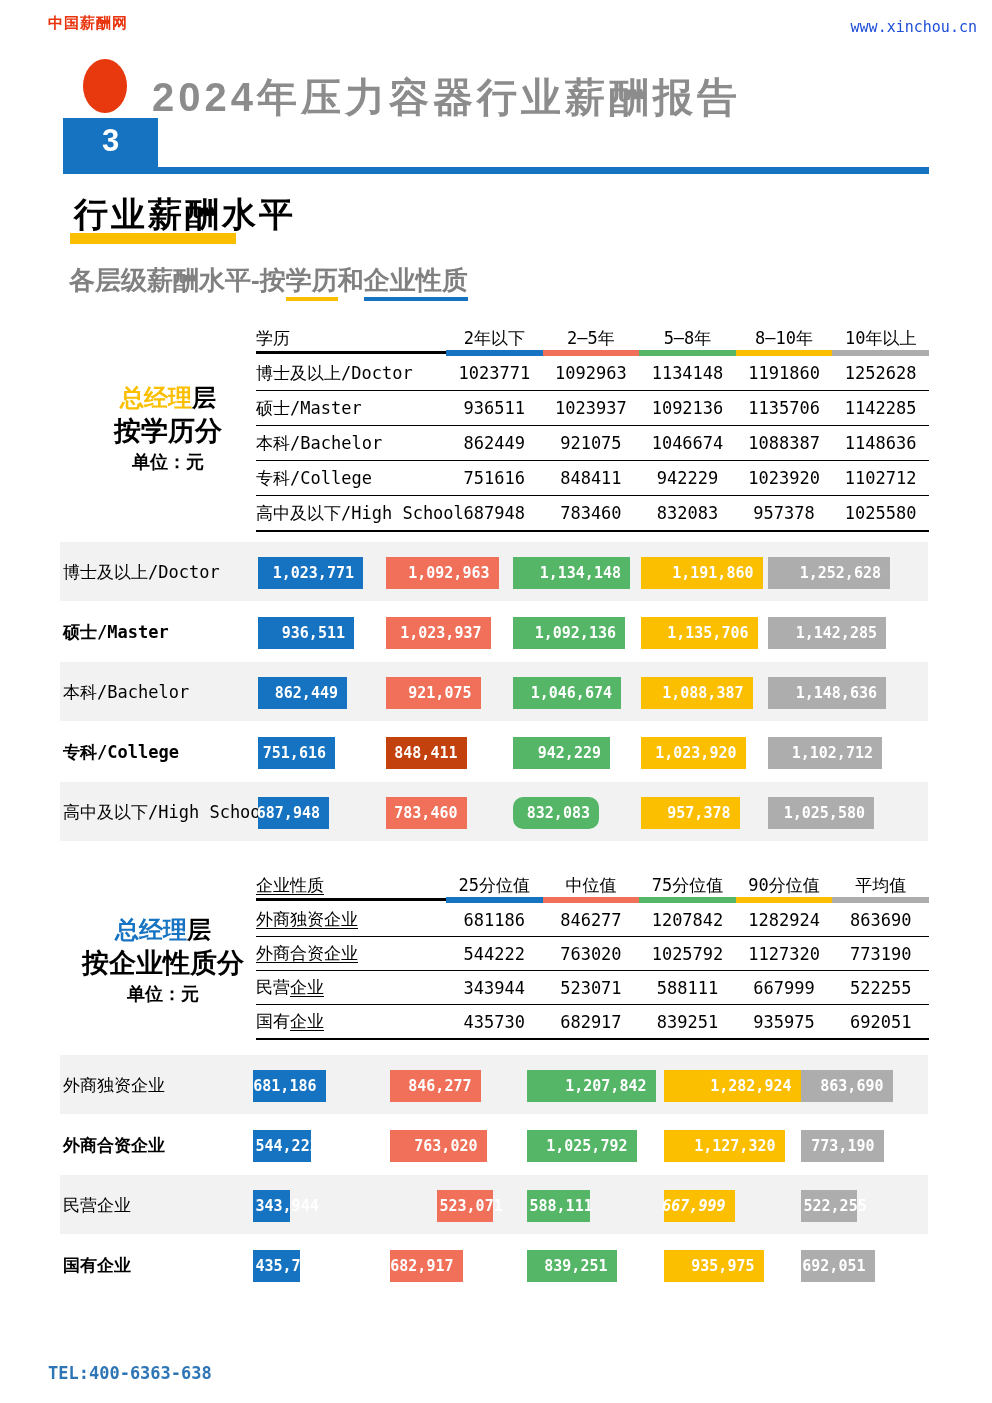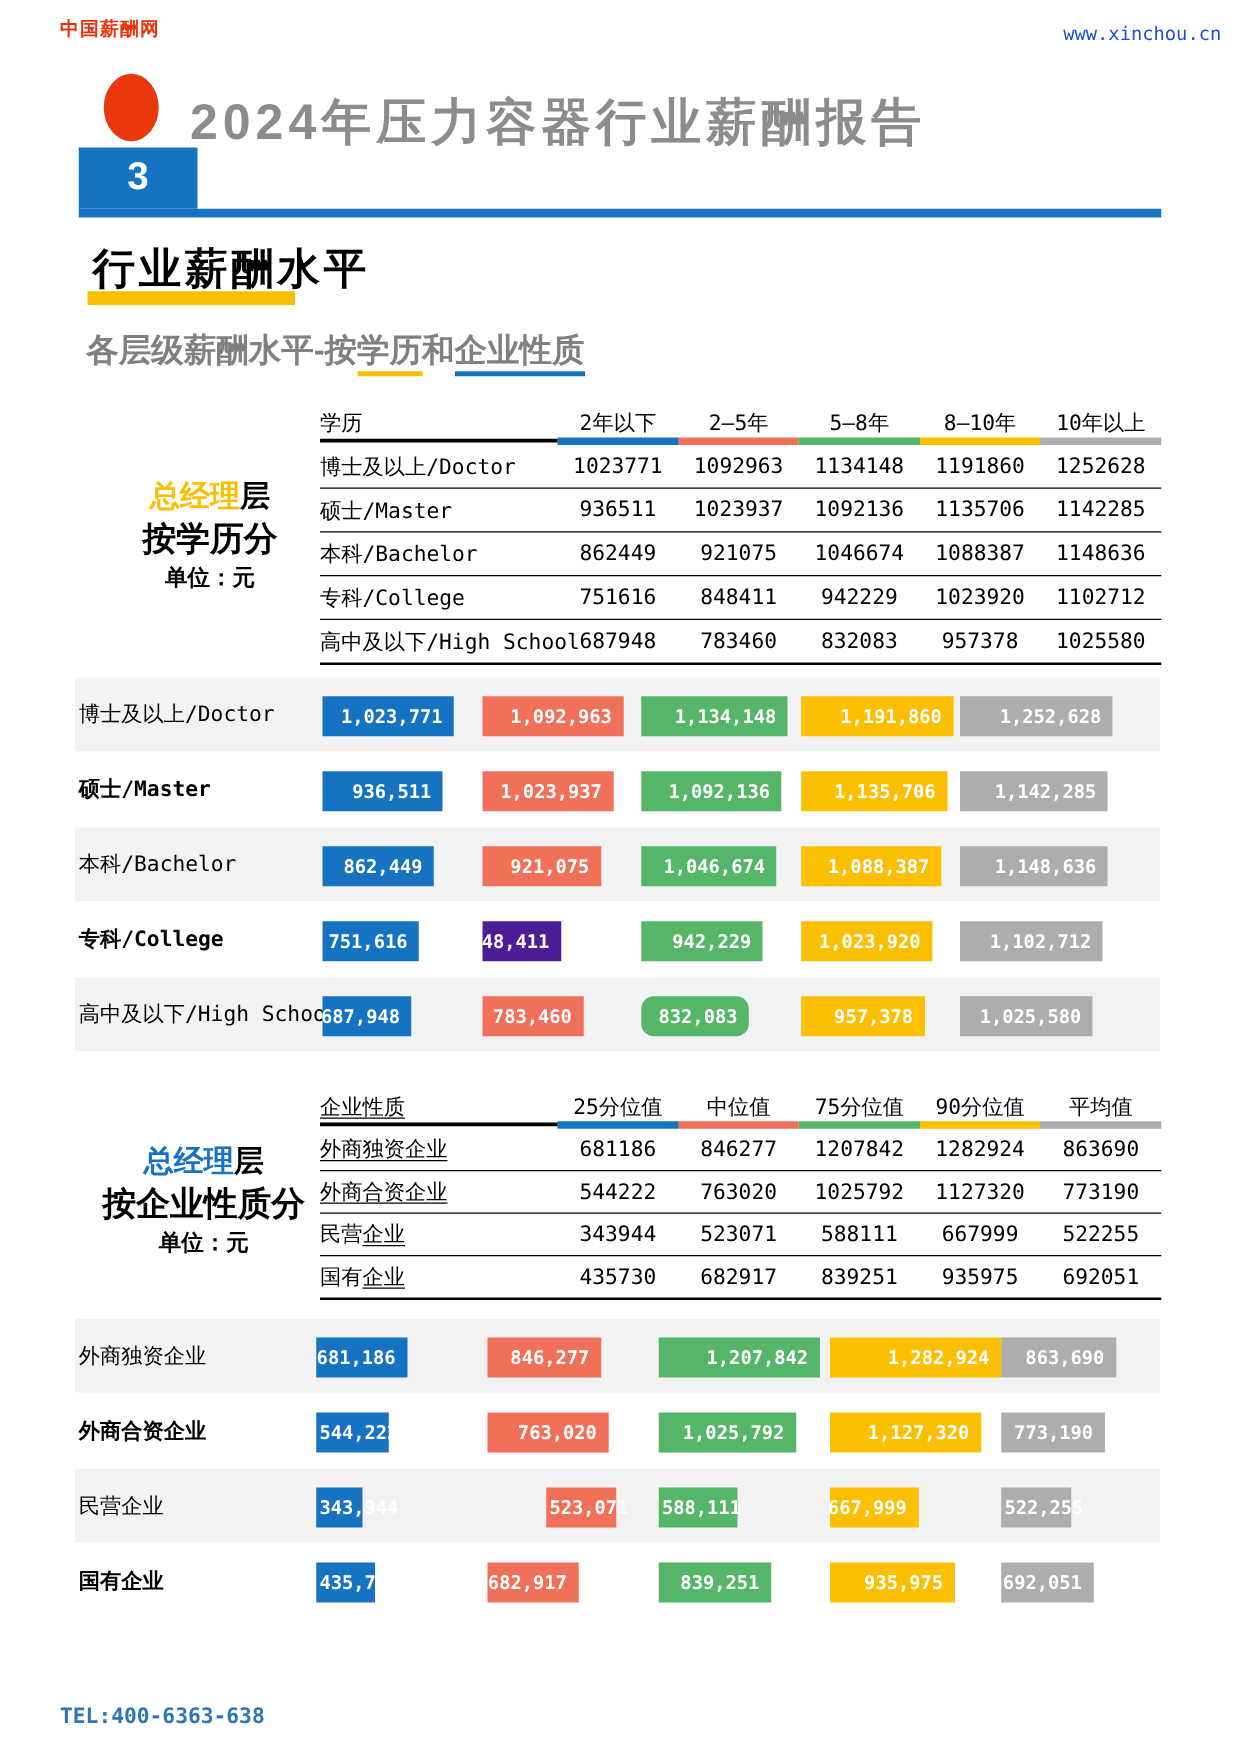--- a/index.html
+++ b/index.html
@@ -200,21 +200,21 @@
         </div>
         <div class="bar" style="left: 768px; width: 118px; background: rgb(173, 173, 173);">
           <span class="fit">1,148,636</span>
         </div>
       </div>
       <div class="crow" style="top: 180px;">
         <div class="clabel b">专科/College</div>
         <div class="bar" style="left: 258px; width: 77px; background: rgb(22, 115, 193);">
           <span class="fit">751,616</span>
         </div>
-        <div class="bar" style="left: 385.5px; width: 63px; background: #4c1d95;">
+        <div class="bar" style="left: 385.5px; width: 81px; background: #c2410c;">
           <span class="fit">848,411</span>
         </div>
         <div class="bar" style="left: 513px; width: 97px; background: rgb(85, 182, 103);">
           <span class="fit">942,229</span>
         </div>
         <div class="bar" style="left: 640.5px; width: 105px; background: rgb(252, 191, 0);">
           <span class="fit">1,023,920</span>
         </div>
         <div class="bar" style="left: 768px; width: 114px; background: rgb(173, 173, 173);">
           <span class="fit">1,102,712</span>
@@ -342,21 +342,21 @@
         <div class="clabel">民营企业</div>
         <div class="bar" style="left: 252.5px; width: 37px; background: rgb(22, 115, 193);">
           <span class="over">343,944</span>
         </div>
         <div class="bar" style="left: 389.5px; width: 56px; background: rgb(240, 112, 90); margin-left: 47px;">
           <span class="over">523,071</span>
         </div>
         <div class="bar" style="left: 526.5px; width: 63px; background: rgb(85, 182, 103);">
           <span class="over">588,111</span>
         </div>
-        <div class="bar" style="left: 663.5px; width: 71px; background: rgb(252, 191, 0);">
+        <div class="bar" style="left: 663.5px; width: 71px; background: rgb(252, 191, 0); font-style: italic;">
           <span class="fit">667,999</span>
         </div>
         <div class="bar" style="left: 800.5px; width: 56px; background: rgb(173, 173, 173);">
           <span class="over">522,255</span>
         </div>
       </div>
       <div class="crow" style="top: 180px;">
         <div class="clabel b">国有企业</div>
         <div class="bar" style="left: 252.5px; width: 47px; background: rgb(22, 115, 193);">
           <span class="over">435,730</span>

